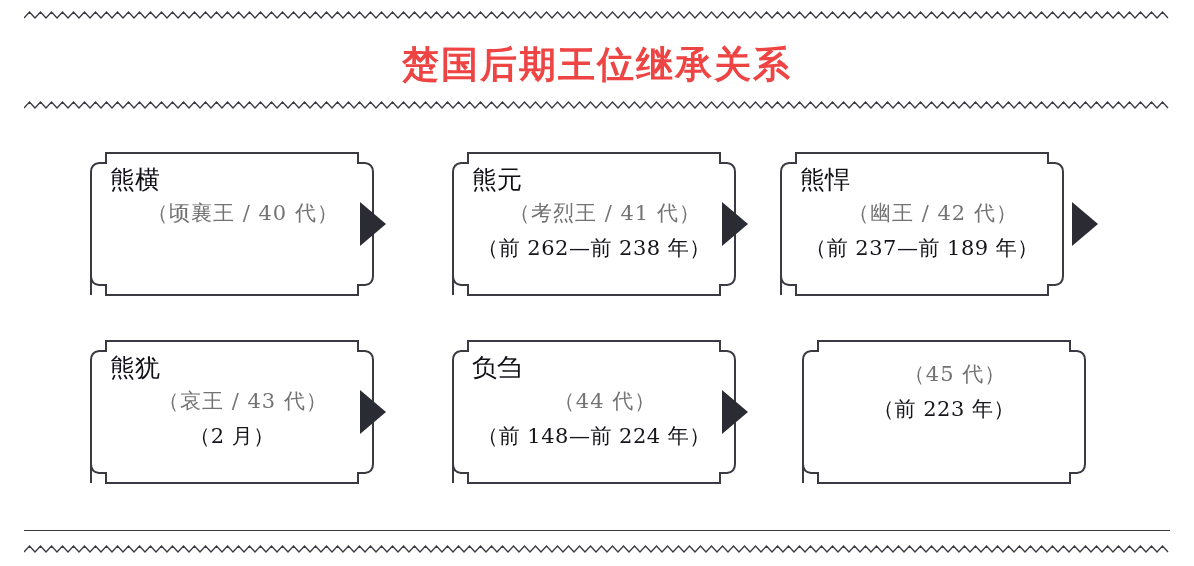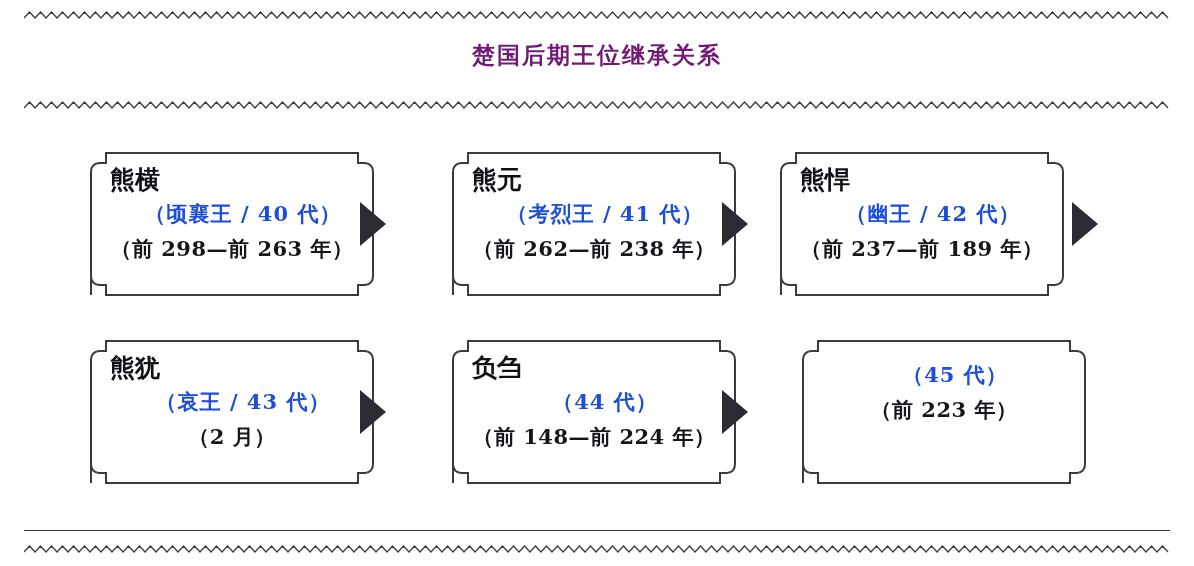--- a/index.html
+++ b/index.html
@@ -34,25 +34,25 @@
     background: #3a3a42;
   }
 
   
   .page-title {
     position: absolute;
     left: 0;
     top: 40px;
     width: 1194px;
     text-align: center;
-    font-size: 23px;
+    font-size: 37px;
     font-weight: 700;
     letter-spacing: 2px;
     font-family: Liberation Serif, serif;
-    color: #701a75;
+    color: #ef4444;
   }
 
   
   .flow {
     position: absolute;
     left: 0;
     top: 150px;
     width: 1194px;
   }
   .flow-row {
@@ -61,21 +61,20 @@
     margin-bottom: 40px;
   }
 
   
   .node {
     position: absolute;
     width: 288px;
     height: 148px;
     box-sizing: border-box;
     background: #ffffff;
-    font-weight: bold;
   }
   .node .frame {
     position: absolute;
     inset: 0;
     pointer-events: none;
   }
   .node .frame svg { display: block; }
 
   .node-body {
     position: relative;
@@ -93,21 +92,21 @@
     font-family: "DejaVu Serif", "Liberation Serif", serif;
     color: #101016;
   }
   .node-gen {
     font-size: 21px;
     line-height: 1.12;
     margin-top: 9px;
     text-align: center;
     padding-left: 22px;
     letter-spacing: 1px;
-    color: #1d4ed8;
+    color: #737373;
   }
   .node-years {
     font-size: 21px;
     line-height: 1.12;
     margin-top: 11px;
     text-align: center;
     letter-spacing: 0.5px;
     color: #15151b;
   }
 
@@ -145,21 +144,20 @@
 
     <div class="node" style="left:88px;">
       <div class="frame">
         <svg width="288" height="148" viewBox="0 0 288 148" aria-hidden="true">
           <path d="M3 145 L3 22 Q3 14 11 13 L18 13 L18 3 L270 3 L270 13 L277 13 Q285 14 285 22 L285 126 Q285 134 277 135 L270 135 L270 145 L18 145 L18 135 L11 135 Q3 134 3 126 Z" fill="none" stroke="#3a3a42" stroke-width="2"></path>
         </svg>
       </div>
       <div class="node-body">
         <div class="node-name">熊横</div>
         <div class="node-gen">（顷襄王 / 40 代）</div>
-        <div class="node-years">（前 298—前 263 年）</div>
       </div>
     </div>
     <div class="arrow" style="left:360px; top:52px;"></div>
 
     <div class="node" style="left:450px;">
       <div class="frame">
         <svg width="288" height="148" viewBox="0 0 288 148" aria-hidden="true">
           <path d="M3 145 L3 22 Q3 14 11 13 L18 13 L18 3 L270 3 L270 13 L277 13 Q285 14 285 22 L285 126 Q285 134 277 135 L270 135 L270 145 L18 145 L18 135 L11 135 Q3 134 3 126 Z" fill="none" stroke="#3a3a42" stroke-width="2"></path>
         </svg>
       </div>

